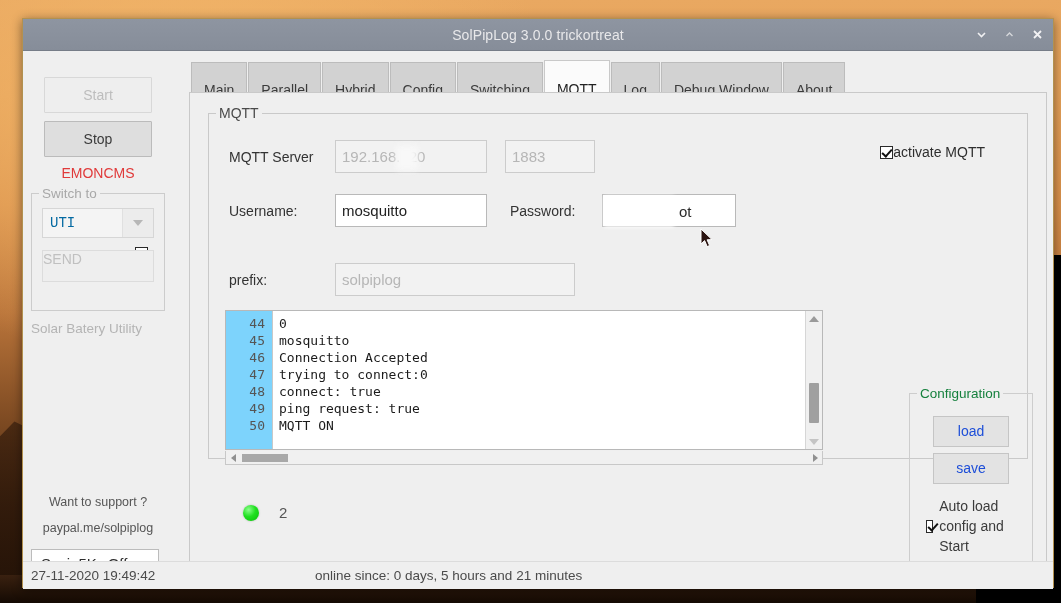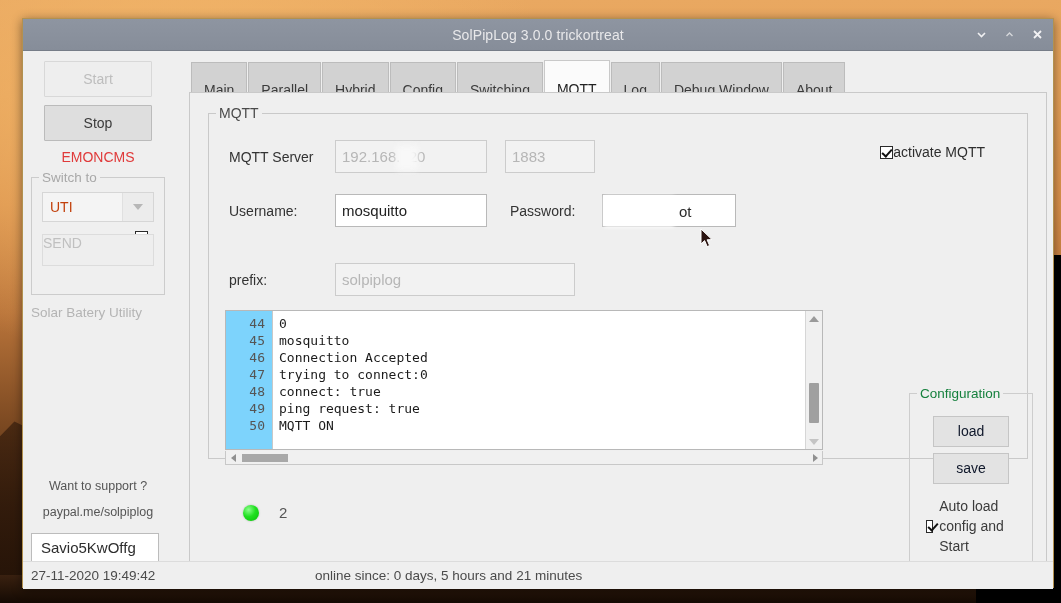--- a/index.html
+++ b/index.html
@@ -87,20 +87,21 @@
     height: 538px;
     position: relative;
   }
 
   
   #sidebar {
     width: 150px;
     padding: 10px 0 0 0;
     position: relative;
     flex: 0 0 150px;
+    margin-top: 16px;
   }
   .side-btn {
     display: block;
     width: 108px;
     height: 36px;
     margin: 0 auto 8px auto;
     border: 1px solid #c2c2c2;
     background: #e6e6e6;
     font-size: 14px;
     color: #3a3a3a;
@@ -165,21 +166,22 @@
     height: 30px;
     border: 1px solid #d6d6d6;
     background: #f4f4f4;
     box-sizing: border-box;
     align-items: center;
   }
   .combo-value {
     flex: 1;
     padding-left: 7px;
     font-size: 14px;
-    color: #c2410c;
+    color: #0369a1;
+    font-family: Liberation Mono, monospace;
   }
   .combo-arrow {
     width: 30px; height: 28px;
     border-left: 1px solid #e0e0e0;
     background: #ececec;
     display: flex; align-items: center; justify-content: center;
   }
   .combo-arrow span {
     width: 0; height: 0;
     border-left: 5px solid transparent;
@@ -427,21 +429,21 @@
     padding-top: 16px;
   }
   #config-group > .group-title { color: #15803d; font-size: 13.5px; }
   .cfg-btn {
     display: block;
     width: 76px; height: 31px;
     margin: 6px auto;
     border: 1px solid #c5c5c5;
     background: #e3e3e3;
     font-size: 14px;
-    color: #0f172a;
+    color: #1d4ed8;
     box-sizing: border-box;
     line-height: 29px;
     text-align: center;
   }
   #autoload-wrap {
     display: flex;
     align-items: center;
     gap: 6px;
     padding: 6px 6px 0 6px;
   }

